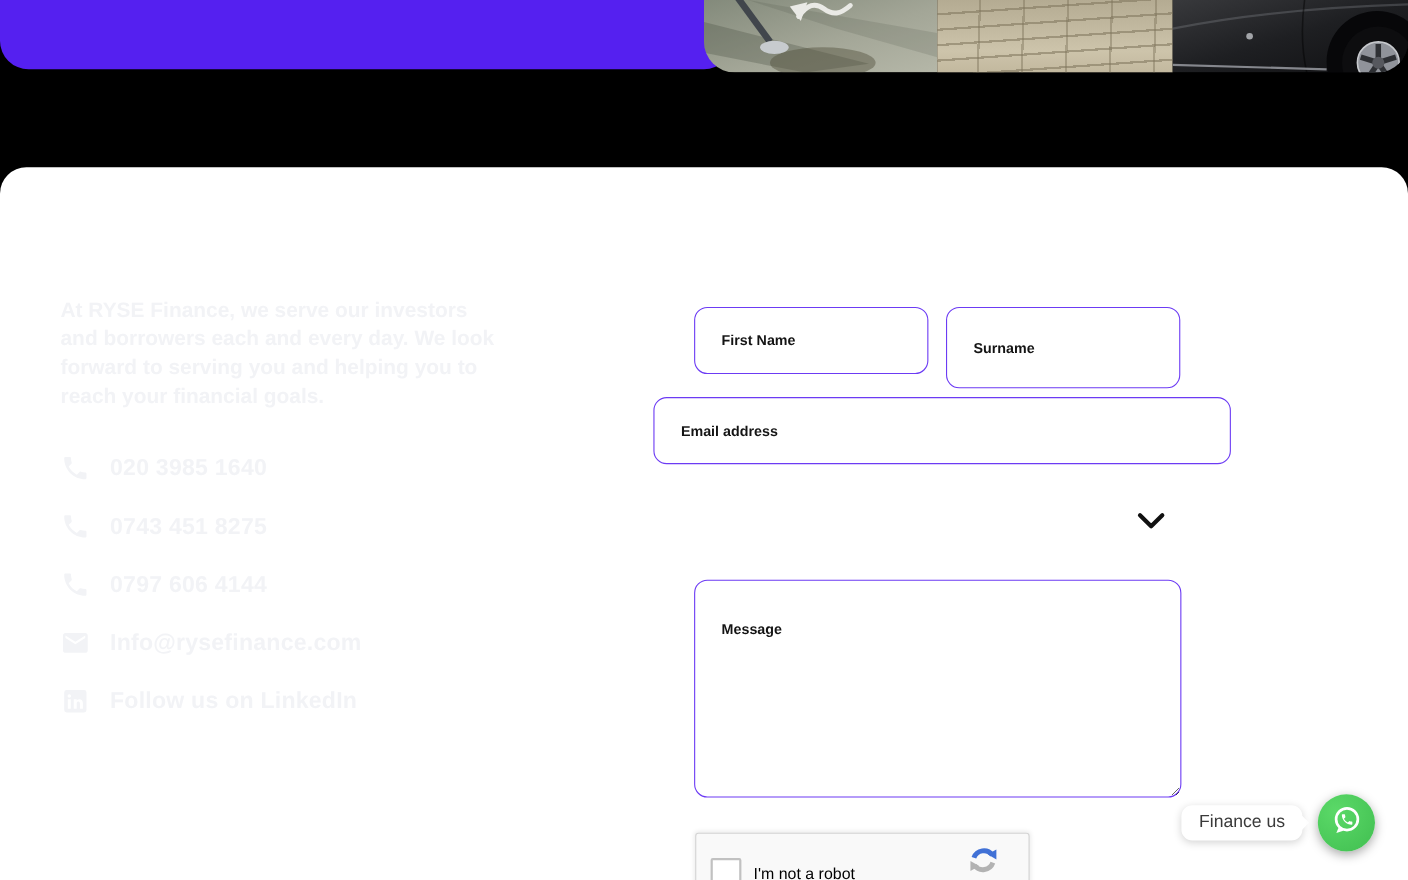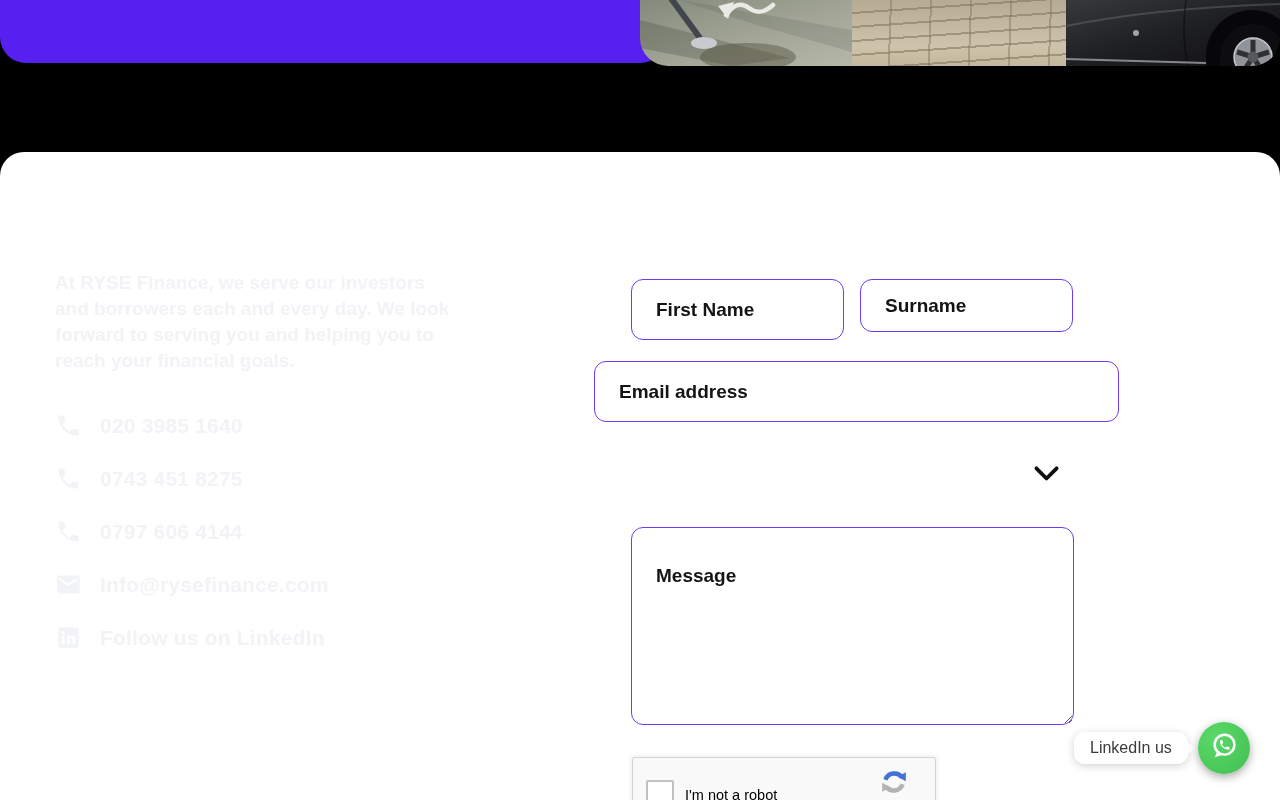--- a/index.html
+++ b/index.html
@@ -30,25 +30,25 @@
   .about{position:absolute;left:55px;top:118px;width:404px;
          font-size:19px;line-height:26px;font-weight:700;color:#f2f3f6}
   .contact-list{position:absolute;left:55px;top:247px;width:420px}
   .contact-row{display:flex;align-items:center;height:53px;color:#f2f3f6}
   .contact-row .ico{width:45px;flex:none;display:flex;align-items:center}
   .contact-row .ico svg{width:27px;height:27px;fill:#f2f3f6}
   .contact-row .lbl{font-size:21px;font-weight:700;letter-spacing:.2px}
 
   
   .field{position:absolute;background:#fff;border:1.6px solid #6c3bf4;border-radius:12px;
-         font-family:"Liberation Sans",sans-serif;font-size:19px;font-weight:600;
+         font-family:"Liberation Sans",sans-serif;font-size:13px;font-weight:600;
          color:#141414;padding:0 24px;outline:none}
   .field::placeholder{color:#141414;opacity:1}
   #fld-first{left:631px;top:127px;width:213px;height:61px}
-  #fld-surname{left:860px;top:127px;width:213px;height:53px}
+  #fld-surname{left:860px;top:127px;width:213px;height:74px}
   #fld-email{left:594px;top:209px;width:525px;height:61px}
   #fld-role{left:631px;top:291px;width:443px;height:61px;
             appearance:none;-webkit-appearance:none;-moz-appearance:none;cursor:pointer}
   #fld-message{left:631px;top:375px;width:443px;height:198px;padding:36px 24px;
                resize:both;line-height:1.3}
   .chevron{position:absolute;left:1033px;top:313px;width:27px;height:18px;pointer-events:none}
   .chevron svg{width:27px;height:18px}
 
   
   .recaptcha{position:absolute;left:632px;top:605px;width:304px;height:76px;
@@ -192,21 +192,21 @@
         <svg viewBox="0 0 32 32">
           <path d="M6.8 13.6 A10.2 10.2 0 0 1 24.6 11" fill="none" stroke="#4171d6" stroke-width="4.8"></path>
           <polygon points="28.6,5.6 28.6,15.2 20.1,10.3" fill="#4171d6"></polygon>
           <path d="M25.2 18.4 A10.2 10.2 0 0 1 7.4 21" fill="none" stroke="#b3b3b3" stroke-width="4.8"></path>
           <polygon points="3.4,26.4 3.4,16.8 11.9,21.7" fill="#b3b3b3"></polygon>
         </svg>
       </span>
     </div>
   </div>
 
-  <div class="wa-tooltip">LinkedIn us</div>
+  <div class="wa-tooltip">Finance us</div>
   <div class="wa-button">
     <span>
       <svg viewBox="0 0 32 32" width="34" height="34">
         <circle cx="16.5" cy="14.8" r="9.3" fill="none" stroke="#fff" stroke-width="2.3"></circle>
         <path d="M9.8 20.8 L7.4 26.6 L13.4 24.6 Z" fill="#fff"></path>
         <g transform="translate(10.6 9) scale(0.5)" fill="#fff">
           <path d="M6.62 10.79c1.44 2.83 3.76 5.14 6.59 6.59l2.2-2.2c.27-.27.67-.36 1.02-.24 1.12.37 2.33.57 3.57.57.55 0 1 .45 1 1V20c0 .55-.45 1-1 1-9.39 0-17-7.61-17-17 0-.55.45-1 1-1h3.5c.55 0 1 .45 1 1 0 1.25.2 2.45.57 3.57.11.35.03.74-.25 1.02l-2.2 2.2z"></path>
         </g>
       </svg>
     </span>

